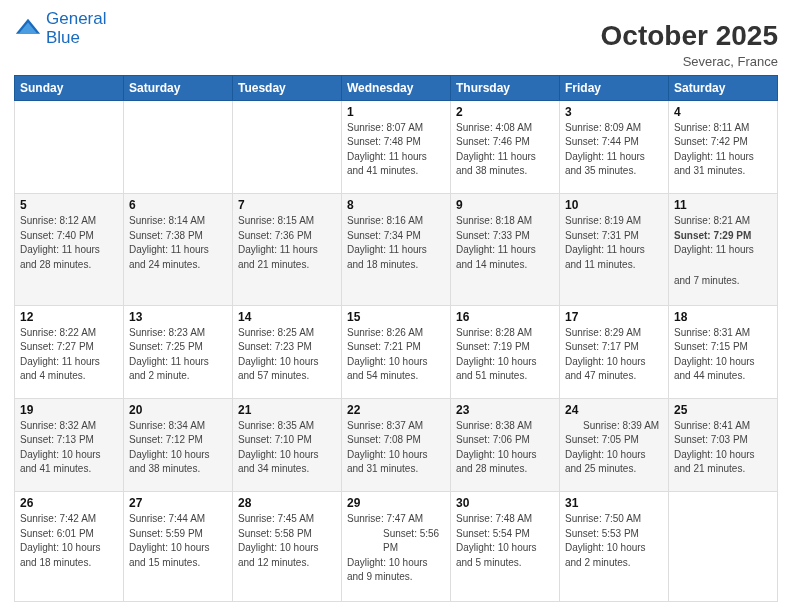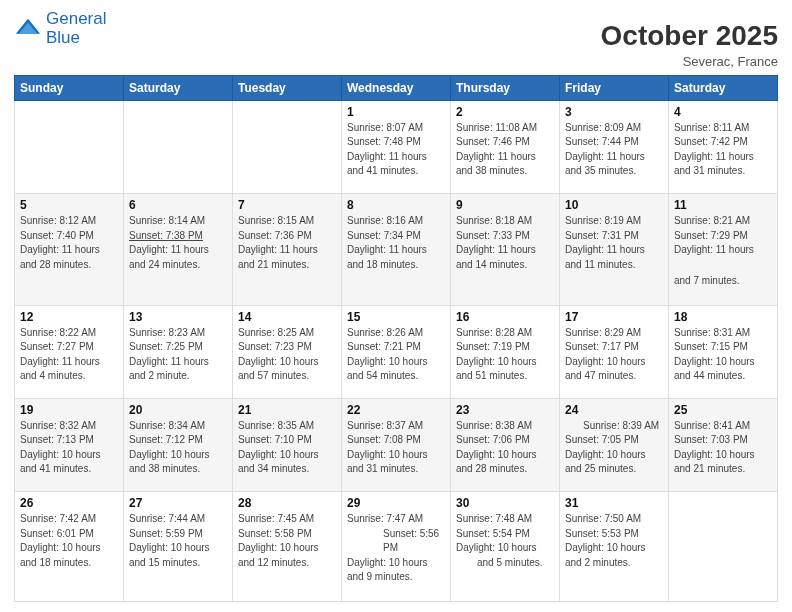--- a/index.html
+++ b/index.html
@@ -146,21 +146,21 @@
             <div class="day-info">
               <span style="display: block;">Sunrise: 8:07 AM</span>
               <span style="display: block;">Sunset: 7:48 PM</span>
               <span style="display: block;">Daylight: 11 hours</span>
               <span style="display: block;">and 41 minutes.</span>
             </div>
           </td>
           <td>
             <div class="day-num">2</div>
             <div class="day-info">
-              <span style="display: block;">Sunrise: 11:08 AM</span>
+              <span style="display: block;">Sunrise: 4:08 AM</span>
               <span style="display: block;">Sunset: 7:46 PM</span>
               <span style="display: block;">Daylight: 11 hours</span>
               <span style="display: block;">and 38 minutes.</span>
             </div>
           </td>
           <td>
             <div class="day-num">3</div>
             <div class="day-info">
               <span style="display: block;">Sunrise: 8:09 AM</span>
               <span style="display: block;">Sunset: 7:44 PM</span>
@@ -185,21 +185,21 @@
               <span style="display: block;">Sunrise: 8:12 AM</span>
               <span style="display: block;">Sunset: 7:40 PM</span>
               <span style="display: block;">Daylight: 11 hours</span>
               <span style="display: block;">and 28 minutes.</span>
             </div>
           </td>
           <td>
             <div class="day-num">6</div>
             <div class="day-info">
               <span style="display: block;">Sunrise: 8:14 AM</span>
-              <span style="display: block; text-decoration: underline;">Sunset: 7:38 PM</span>
+              <span style="display: block;">Sunset: 7:38 PM</span>
               <span style="display: block;">Daylight: 11 hours</span>
               <span style="display: block;">and 24 minutes.</span>
             </div>
           </td>
           <td>
             <div class="day-num">7</div>
             <div class="day-info">
               <span style="display: block;">Sunrise: 8:15 AM</span>
               <span style="display: block;">Sunset: 7:36 PM</span>
               <span style="display: block;">Daylight: 11 hours</span>
@@ -230,21 +230,21 @@
               <span style="display: block;">Sunrise: 8:19 AM</span>
               <span style="display: block;">Sunset: 7:31 PM</span>
               <span style="display: block;">Daylight: 11 hours</span>
               <span style="display: block;">and 11 minutes.</span>
             </div>
           </td>
           <td>
             <div class="day-num">11</div>
             <div class="day-info">
               <span style="display: block;">Sunrise: 8:21 AM</span>
-              <span style="display: block;">Sunset: 7:29 PM</span>
+              <span style="display: block; font-weight: bold;">Sunset: 7:29 PM</span>
               <span style="display: block;">Daylight: 11 hours</span>
               <span style="display: block; margin-top: 16px;">and 7 minutes.</span>
             </div>
           </td>
         </tr>
         <tr>
           <td>
             <div class="day-num">12</div>
             <div class="day-info">
               <span style="display: block;">Sunrise: 8:22 AM</span>
@@ -409,21 +409,21 @@
               <span style="display: block;">Daylight: 10 hours</span>
               <span style="display: block;">and 9 minutes.</span>
             </div>
           </td>
           <td>
             <div class="day-num">30</div>
             <div class="day-info">
               <span style="display: block;">Sunrise: 7:48 AM</span>
               <span style="display: block;">Sunset: 5:54 PM</span>
               <span style="display: block;">Daylight: 10 hours</span>
-              <span style="display: block; margin-left: 21px;">and 5 minutes.</span>
+              <span style="display: block;">and 5 minutes.</span>
             </div>
           </td>
           <td>
             <div class="day-num">31</div>
             <div class="day-info">
               <span style="display: block;">Sunrise: 7:50 AM</span>
               <span style="display: block;">Sunset: 5:53 PM</span>
               <span style="display: block;">Daylight: 10 hours</span>
               <span style="display: block;">and 2 minutes.</span>
             </div>

